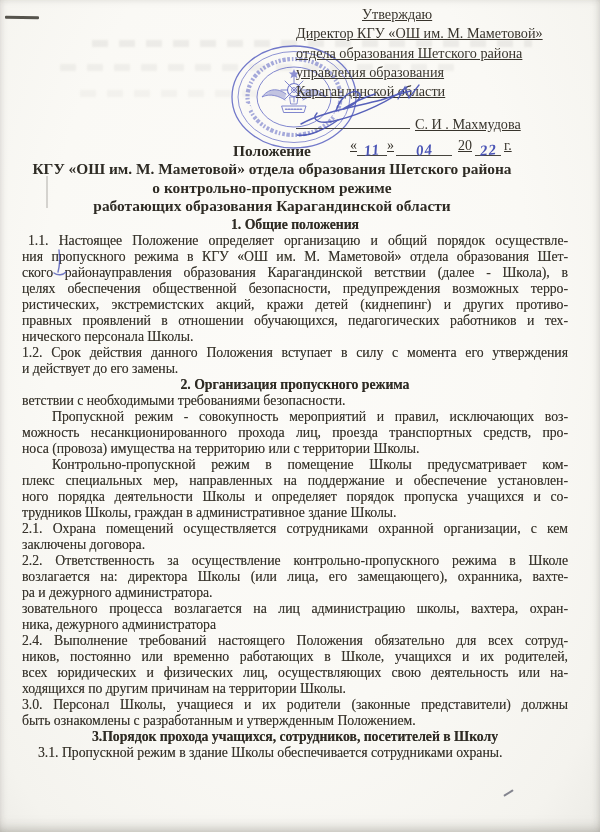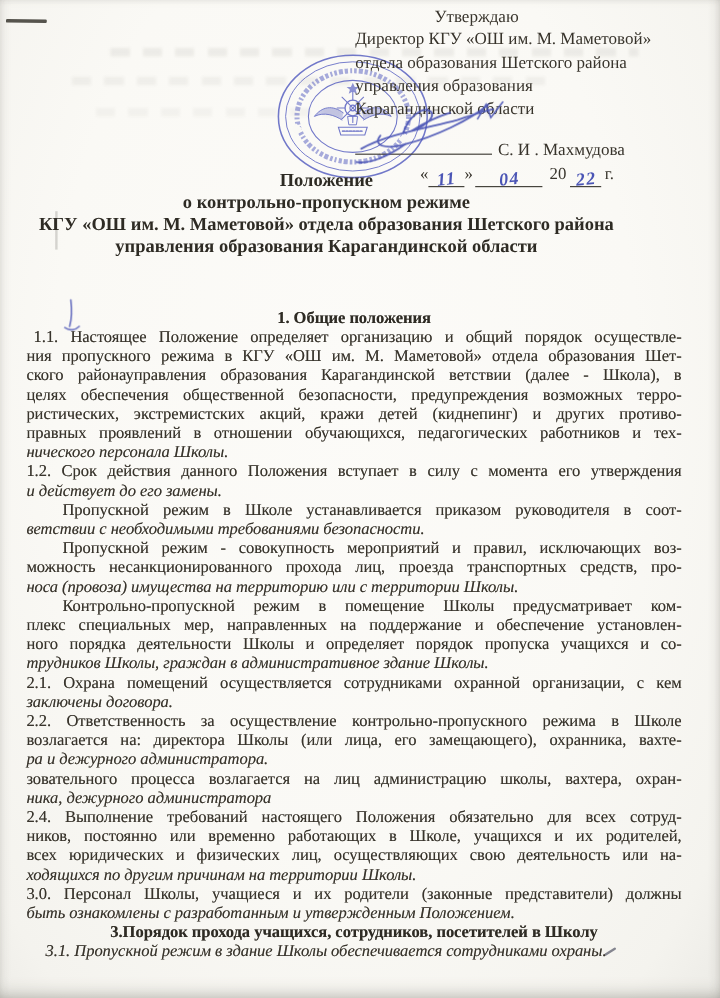--- a/index.html
+++ b/index.html
@@ -11,43 +11,43 @@
     color:#38342c;
   }
   .page::after{
     content:"";position:absolute;inset:0;pointer-events:none;
     box-shadow:inset 0 -9px 14px -8px rgba(116,114,106,.55),
                inset -7px 0 10px -7px rgba(136,134,126,.30),
                inset 6px 0 10px -7px rgba(136,134,126,.22),
                inset 0 4px 8px -6px rgba(136,134,126,.35);
   }
   
-  .approval{position:absolute;left:296px;top:5px;width:292px;font-size:14.2px;line-height:19.3px;}
+  .approval{position:absolute;left:296px;top:5px;width:292px;font-size:14.2px;line-height:19.3px;text-decoration:underline;}
   .approve-word{margin-left:66px;}
   .sig-row{margin-top:12px;height:20px;white-space:nowrap;}
   .sig-underline{display:inline-block;width:114px;border-bottom:1.1px solid #46443d;height:15px;margin-right:5px;}
   .date-row{margin-top:3px;margin-left:54px;white-space:nowrap;font-size:14px;}
   .fill{display:inline-block;border-bottom:1.1px solid #46443d;height:15px;text-align:center;vertical-align:bottom;}
   .fill-day{width:30px;}
   .fill-month{width:56px;margin-left:2px;margin-right:6px;}
   .fill-year{width:26px;margin:0 3px;}
   .hand{
     display:inline-block;color:#4b55b5;font-style:italic;font-weight:bold;
     font-size:15px;transform:rotate(-6deg) translateY(1px);letter-spacing:1px;
   }
   
   .title{position:absolute;top:142px;left:0;width:544px;text-align:center;
     font-weight:bold;font-size:15.4px;line-height:18.4px;color:#2e2b24;}
   
   .body{position:absolute;top:217px;left:22px;width:546px;
     font-size:13.8px;line-height:16px;letter-spacing:-.05px;
-    text-shadow:0 0 .3px rgba(56,52,44,.55);margin-top:40px;}
+    text-shadow:0 0 .3px rgba(56,52,44,.55);}
   .bheading{font-weight:bold;text-align:center;color:#2e2b24;}
   .bline{text-align:justify;text-align-last:justify;white-space:normal;}
-  .bline.last{text-align-last:left;font-style:italic;}
+  .bline.last{text-align-last:left;}
   .ind6{text-indent:6px;}
   .ind30{text-indent:30px;}
   .ind16{text-indent:16px;}
   
   .stamp{position:absolute;left:228px;top:42px;width:134px;height:110px;opacity:.85;}
   .ink-overlay{position:absolute;inset:0;pointer-events:none;}
   
   .artifact-dash{position:absolute;left:5px;top:16px;width:34px;height:3px;background:#56544d;transform:rotate(.6deg);border-radius:1px;}
   .artifact-tick{position:absolute;left:503px;top:792px;width:11px;height:2px;background:#84858f;transform:rotate(-32deg);border-radius:1px;}
   .artifact-faint-line{position:absolute;left:46px;top:176px;width:2px;height:32px;background:rgba(118,116,108,.28);}
@@ -106,37 +106,37 @@
     <div class="sig-row">
       <span class="sig-underline"></span><span>С. И . Махмудова</span>
     </div>
     <div class="date-row">
       <span>«</span><span class="fill fill-day"><span class="hand">11</span></span><span>»</span><span class="fill fill-month"><span class="hand">04</span></span><span>20</span><span class="fill fill-year"><span class="hand">22</span></span><span>г.</span>
     </div>
   </div>
 
   <div class="title">
       <div class="title-line">Положение</div>
+      <div class="title-line">КГУ «ОШ им. М. Маметовой» отдела образования Шетского района</div>
       <div class="title-line">о контрольно-пропускном режиме</div>
-      <div class="title-line">КГУ «ОШ им. М. Маметовой» отдела образования Шетского района</div>
-      <div class="title-line">управления образования Карагандинской области</div>
+      <div class="title-line">работающих образования Карагандинской области</div>
     </div>
 
   <div class="body">
       <div class="bheading">1. Общие положения</div>
       <div class="bline ind6">1.1. Настоящее Положение определяет организацию и общий порядок осуществле-</div>
       <div class="bline">ния пропускного режима в КГУ «ОШ им. М. Маметовой» отдела образования Шет-</div>
       <div class="bline">ского районауправления образования Карагандинской ветствии (далее - Школа), в</div>
       <div class="bline">целях обеспечения общественной безопасности, предупреждения возможных терро-</div>
       <div class="bline">ристических, экстремистских акций, кражи детей (киднепинг) и других противо-</div>
       <div class="bline">правных проявлений в отношении обучающихся, педагогических работников и тех-</div>
       <div class="bline last">нического персонала Школы.</div>
       <div class="bline">1.2. Срок  действия данного Положения вступает в силу с момента его утверждения</div>
       <div class="bline last">и действует до его замены.</div>
-      <div class="bline ind30">Пропускной режим в Школе устанавливается приказом руководителя в соот-</div>
+      <div class="bheading">2. Организация пропускного режима</div>
       <div class="bline last">ветствии с необходимыми требованиями безопасности.</div>
       <div class="bline ind30">Пропускной режим - совокупность мероприятий и правил, исключающих воз-</div>
       <div class="bline">можность несанкционированного прохода лиц, проезда транспортных средств, про-</div>
       <div class="bline last">носа (провоза) имущества на территорию или с территории Школы.</div>
       <div class="bline ind30">Контрольно-пропускной режим в помещение Школы предусматривает ком-</div>
       <div class="bline">плекс специальных мер, направленных на поддержание и обеспечение установлен-</div>
       <div class="bline">ного порядка деятельности Школы и определяет порядок пропуска учащихся и со-</div>
       <div class="bline last">трудников Школы, граждан в административное здание Школы.</div>
       <div class="bline">2.1. Охрана помещений осуществляется сотрудниками охранной организации, с кем</div>
       <div class="bline last">заключены договора.</div>

